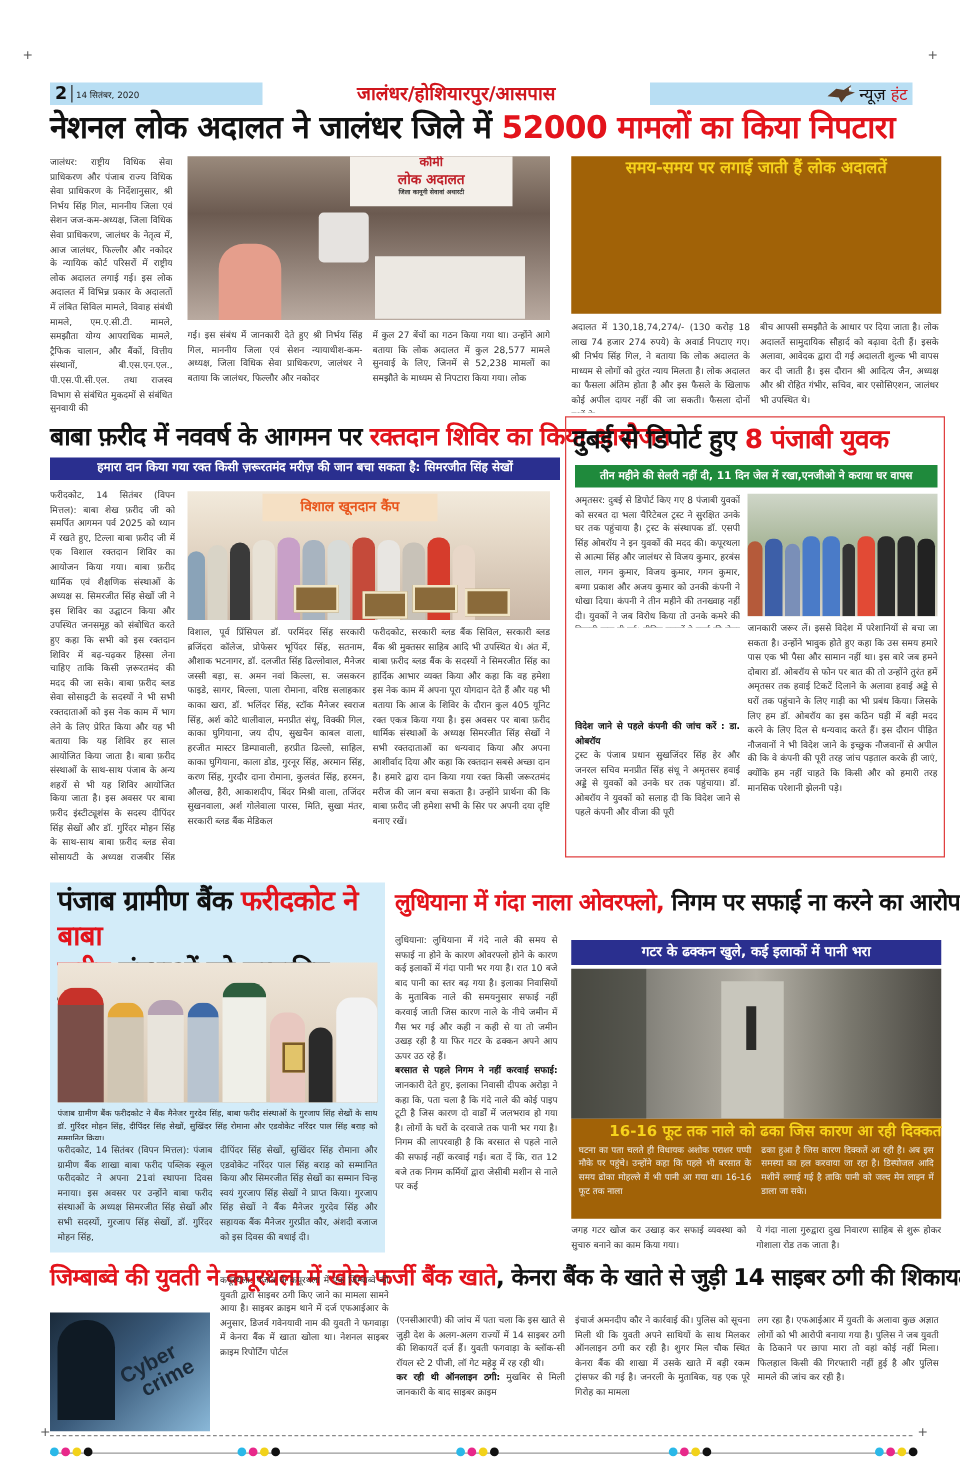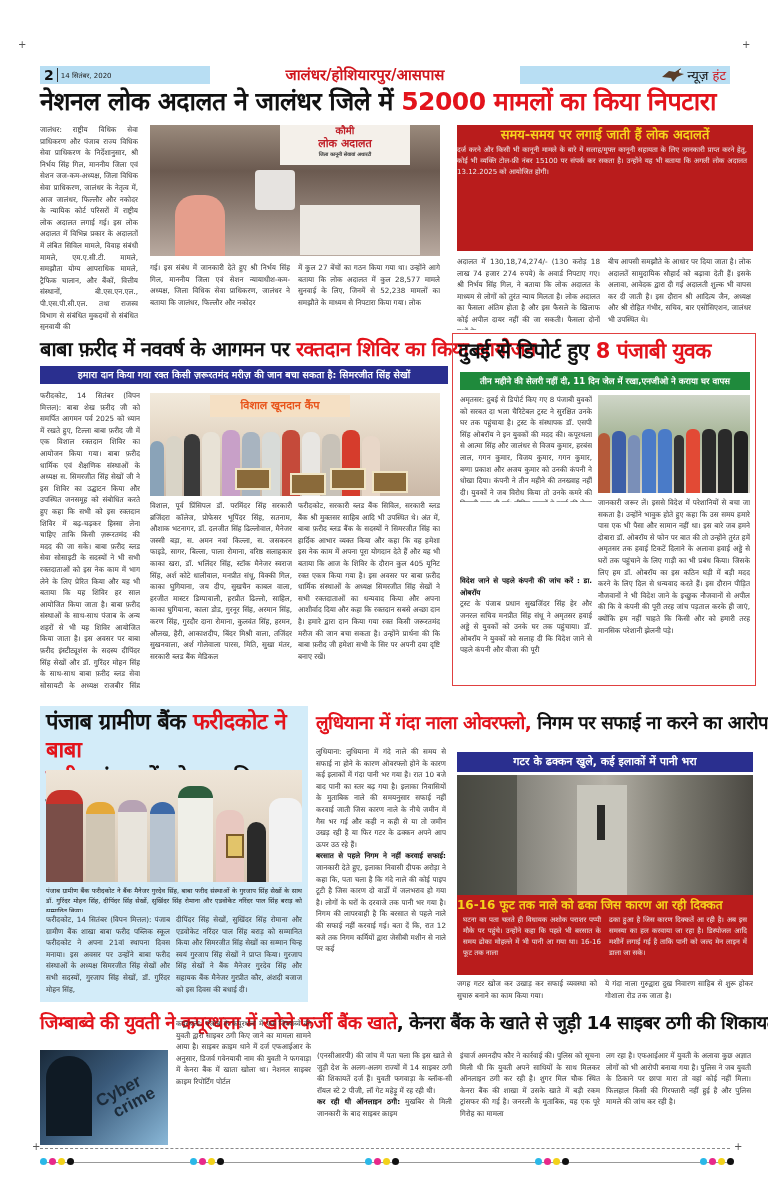--- a/index.html
+++ b/index.html
@@ -14,21 +14,21 @@
 .mh-section{flex:0 0 auto;width:310px;text-align:center;color:#d0161d;font-weight:bold;font-size:15px;line-height:18px}
 .mh-right{flex:1;height:18px;background:#b8def3;display:flex;align-items:center;justify-content:flex-end;padding-right:4px;gap:4px}
 .mh-logo{font-weight:normal;font-size:13px;color:#111}
 .mh-logo .red{color:#d0161d}
 .bird{width:22px;height:16px;position:relative}
 .headline{position:absolute;font-weight:bold;color:#111;letter-spacing:-0.5px;white-space:nowrap;line-height:1.1}
 .red{color:#e3131b}
 .col{position:absolute;font-size:7.2px;line-height:11.6px;color:#333;text-align:justify}
 .col b{color:#111}
 .photo{position:absolute;overflow:hidden}
-.box-dark{position:absolute;background:#b91c1c;color:#eee}
+.box-dark{position:absolute;background:#a16207;color:#eee}
 .box-dark .bt{color:#f6d21c;font-weight:bold;text-align:center;font-size:13px;line-height:20px}
 .box-dark .bc{font-size:7px;line-height:11px;color:#eee;padding:0 6px;text-align:justify}
 .strap{position:absolute;color:#fff;font-weight:bold;text-align:center;white-space:nowrap;overflow:hidden}
 .border-red{position:absolute;border:1.5px solid #e04040}
 .blue-bg{position:absolute;background:#d3ecf9}
 .bottombar{position:absolute;left:40px;top:1148px;width:690px;height:0;border-top:1px dashed #888}
 .regline{position:absolute;top:1162px;height:1px;background:#999}
 .dots{position:absolute;top:1158px;display:flex;gap:2px}
 .dots span{width:7px;height:7px;border-radius:50%}
 </style>
@@ -75,21 +75,20 @@
     <div style="position:absolute;left:105px;top:45px;width:40px;height:40px;background:#e6e3e0;border-radius:4px"></div>
     <div style="position:absolute;left:150px;top:80px;width:120px;height:50px;background:#ece8e2"></div>
   </div>
 
   <div class="col" style="left:150px;top:262px;width:140px;height:68px;overflow:hidden">गई। इस संबंध में जानकारी देते हुए श्री निर्भय सिंह गिल, माननीय जिला एवं सेशन न्यायाधीश-कम-अध्यक्ष, जिला विधिक सेवा प्राधिकरण, जालंधर ने बताया कि जालंधर, फिल्लौर और नकोदर</div>
   <div class="col" style="left:298px;top:262px;width:142px;height:68px;overflow:hidden">में कुल 27 बेंचों का गठन किया गया था। उन्होंने आगे बताया कि लोक अदालत में कुल 28,577 मामले सुनवाई के लिए, जिनमें से 52,238 मामलों का समझौते के माध्यम से निपटारा किया गया। लोक</div>
 
   <div class="box-dark" style="left:457px;top:125px;width:296px;height:126px">
     <div class="bt">समय-समय पर लगाई जाती हैं लोक अदालतें</div>
     <div style="display:flex;gap:8px">
-      <div class="bc" style="flex:1;padding-left:0">दर्ज करने और किसी भी कानूनी मामले के बारे में सलाह/मुफ्त कानूनी सहायता के लिए जानकारी प्राप्त करने हेतु, कोई भी व्यक्ति टोल-फ्री नंबर 15100 पर संपर्क कर सकता है। उन्होंने यह भी बताया कि अगली लोक अदालत 13.12.2025 को आयोजित होगी।</div>
     </div>
   </div>
 
   <div class="col" style="left:457px;top:256px;width:143px;height:74px;overflow:hidden">अदालत में 130,18,74,274/- (130 करोड़ 18 लाख 74 हजार 274 रुपये) के अवार्ड निपटाए गए। श्री निर्भय सिंह गिल, ने बताया कि लोक अदालत के माध्यम से लोगों को तुरंत न्याय मिलता है। लोक अदालत का फैसला अंतिम होता है और इस फैसले के खिलाफ कोई अपील दायर नहीं की जा सकती। फैसला दोनों पक्षों के</div>
   <div class="col" style="left:608px;top:256px;width:143px;height:74px;overflow:hidden">बीच आपसी समझौते के आधार पर दिया जाता है। लोक अदालतें सामुदायिक सौहार्द को बढ़ावा देती हैं। इसके अलावा, आवेदक द्वारा दी गई अदालती शुल्क भी वापस कर दी जाती है। इस दौरान श्री आदित्य जैन, अध्यक्ष और श्री रोहित गंभीर, सचिव, बार एसोसिएशन, जालंधर भी उपस्थित थे।</div>
 
   <div class="headline" style="left:40px;top:338px;font-size:20px">
     <span>बाबा फ़रीद में नववर्ष के आगमन पर </span><span class="red">रक्तदान शिविर का किया आयोजन</span>
   </div>
   <div class="strap" style="left:40px;top:366px;width:408px;height:18px;background:#2a2f8f;font-size:9.5px;line-height:18px">हमारा दान किया गया रक्त किसी ज़रूरतमंद मरीज़ की जान बचा सकता है: सिमरजीत सिंह सेखों</div>
@@ -178,21 +177,21 @@
     <b>बरसात से पहले निगम ने नहीं करवाई सफाई:</b>
     <span>जानकारी देते हुए, इलाका निवासी दीपक अरोड़ा ने कहा कि, पता चला है कि गंदे नाले की कोई पाइप टूटी है जिस कारण दो वार्डों में जलभराव हो गया है। लोगों के घरों के दरवाजे तक पानी भर गया है। निगम की लापरवाही है कि बरसात से पहले नाले की सफाई नहीं करवाई गई। बता दें कि, रात 12 बजे तक निगम कर्मियों द्वारा जेसीबी मशीन से नाले पर कई</span>
   </div>
   <div class="strap" style="left:457px;top:752px;width:296px;height:20px;background:#2a2f8f;font-size:11px;line-height:20px">गटर के ढक्कन खुले, कई इलाकों में पानी भरा</div>
   <div class="photo" style="left:457px;top:775px;width:296px;height:120px;background:linear-gradient(90deg,#5c5a54 0%,#8c8a82 25%,#b6b2a8 50%,#7a786e 75%,#4a4842 100%)">
     <div style="position:absolute;left:120px;top:10px;width:50px;height:110px;background:#c8c6bc"></div>
     <div style="position:absolute;left:140px;top:30px;width:8px;height:35px;background:#2a2a28"></div>
     <div style="position:absolute;left:0;top:0;width:60px;height:120px;background:#3a3c34;opacity:0.6"></div>
   </div>
   <div class="box-dark" style="left:457px;top:895px;width:296px;height:80px">
-    <div class="bt" style="font-size:12px;text-align:left;padding-left:0">16-16 फूट तक नाले को ढका जिस कारण आ रही दिक्कत</div>
+    <div class="bt" style="font-size:12px;text-align:right;padding-left:0">16-16 फूट तक नाले को ढका जिस कारण आ रही दिक्कत</div>
     <div style="display:flex;gap:8px">
       <div class="bc" style="flex:1;padding-right:0">घटना का पता चलते ही विधायक अशोक पराशर पप्पी मौके पर पहुंचे। उन्होंने कहा कि पहले भी बरसात के समय ढोका मोहल्ले में भी पानी आ गया था। 16-16 फूट तक नाला</div>
       <div class="bc" style="flex:1;padding-left:0">ढका हुआ है जिस कारण दिक्कतें आ रही है। अब इस समस्या का हल करवाया जा रहा है। डिस्पोजल आदि मशीनें लगाई गई है ताकि पानी को जल्द मेन लाइन में डाला जा सके।</div>
     </div>
   </div>
   <div class="col" style="left:457px;top:978px;width:140px;height:26px;overflow:hidden">जगह गटर खोज कर उखाड़ कर सफाई व्यवस्था को सुचारु बनाने का काम किया गया।</div>
   <div class="col" style="left:605px;top:978px;width:148px;height:26px;overflow:hidden">ये गंदा नाला गुरुद्वारा दुख निवारण साहिब से शुरू होकर गोशाला रोड तक जाता है।</div>
 
   <div class="headline" style="left:40px;top:1013px;font-size:18.5px">
     <span class="red">जिम्बाब्वे की युवती ने कपूरथला में खोले फर्जी बैंक खाते</span><span>, केनरा बैंक के खाते से जुड़ी 14 साइबर ठगी की शिकायतें</span>

